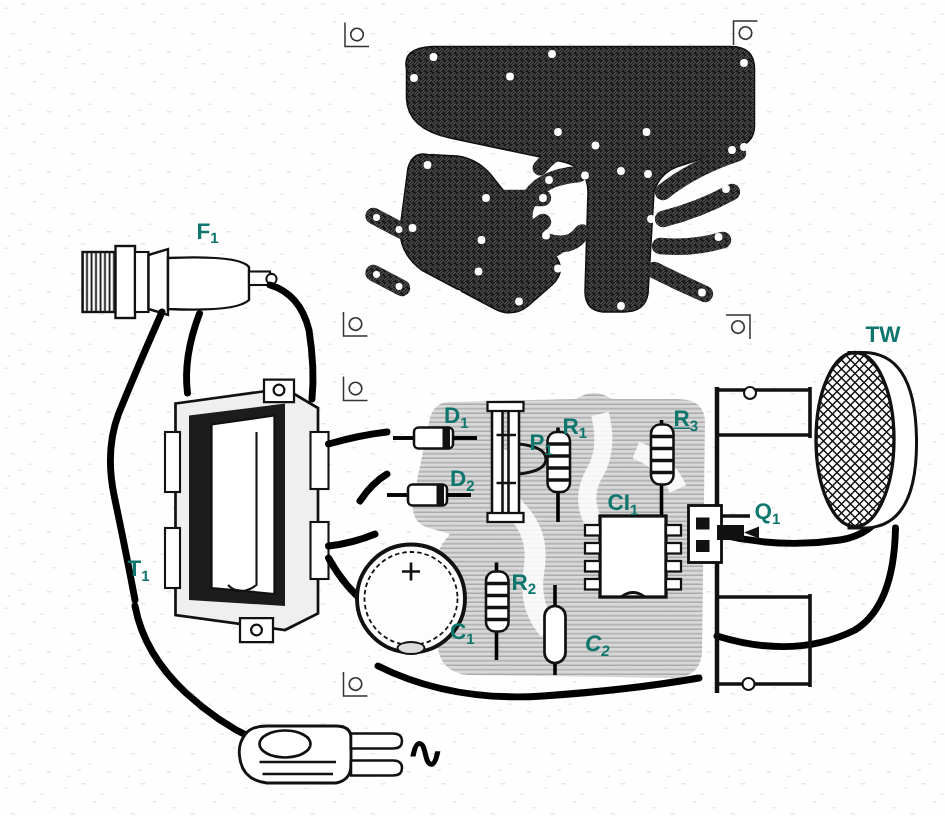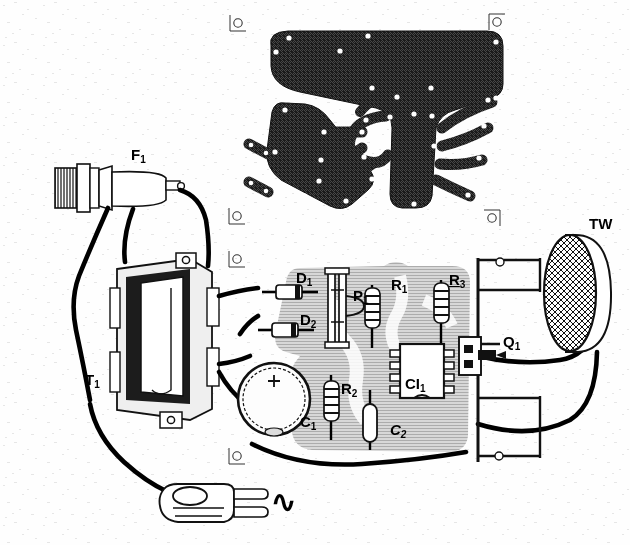--- a/index.html
+++ b/index.html
@@ -1,19 +1,19 @@
 <!DOCTYPE html>
 <html><head>
 <meta charset="utf-8">
 <style>
   html,body{margin:0;padding:0;background:#ffffff;}
   body{font-family:"Liberation Sans", sans-serif;}
   #stage{position:relative;width:630px;height:545px;background:#fdfdfd;overflow:hidden;}
   #stage svg{position:absolute;left:0;top:0;}
-  .lbl{position:absolute;font-family:"Liberation Sans", sans-serif;color:#000000;white-space:nowrap;
+  .lbl{position:absolute;font-family:"Liberation Sans", sans-serif;color:#0f766e;white-space:nowrap;
        font-size:15px;font-weight:700;line-height:1;}
   .lbl .sub{font-size:10px;vertical-align:-3px;font-weight:700;}
 </style>
 </head>
 <body>
 
 <div id="stage">
 
   <svg width="630" height="545" viewBox="0 0 630 545">
     <defs>
@@ -288,23 +288,23 @@
       <use href="#regmark" x="237" y="456" transform="rotate(0 237 456)"></use>
     </g>
   </svg>
 
   <div id="labelLayer">
       <div class="lbl" style="left: 131px; top: 147px;"><span>F</span><span class="sub">1</span></div>
       <div class="lbl" style="left: 85px; top: 340px; margin-top: 32px;"><span>T</span><span class="sub">1</span></div>
       <div class="lbl" style="left: 296px; top: 270px;"><span>D</span><span class="sub">1</span></div>
       <div class="lbl" style="left: 300px; top: 312px;"><span>D</span><span class="sub">2</span></div>
       <div class="lbl" style="left: 353px; top: 288px;"><span>P</span><span class="sub">1</span></div>
-      <div class="lbl" style="left: 391px; top: 277px;"><span>R</span><span class="sub">1</span></div>
+      <div class="lbl" style="left: 375px; top: 277px;"><span>R</span><span class="sub">1</span></div>
       <div class="lbl" style="left: 449px; top: 272px; text-decoration: underline;"><span>R</span><span class="sub">3</span></div>
-      <div class="lbl" style="left: 405px; top: 328px; margin-top: 48px;"><span>CI</span><span class="sub">1</span></div>
+      <div class="lbl" style="left: 405px; top: 328px;"><span>CI</span><span class="sub">1</span></div>
       <div class="lbl" style="left: 300px; top: 366px; margin-top: 48px;"><span>C</span><span class="sub">1</span></div>
       <div class="lbl" style="left: 341px; top: 381px;"><span>R</span><span class="sub">2</span></div>
       <div class="lbl" style="left: 390px; top: 422px; font-style: italic;"><span>C</span><span class="sub">2</span></div>
       <div class="lbl" style="left: 503px; top: 334px; text-align: right;"><span>Q</span><span class="sub">1</span></div>
-      <div class="lbl" style="left: 577px; top: 216px; margin-left: 12px;"><span>TW</span></div>
+      <div class="lbl" style="left: 577px; top: 216px;"><span>TW</span></div>
     </div>
 
 </div>
 
 </body></html>

